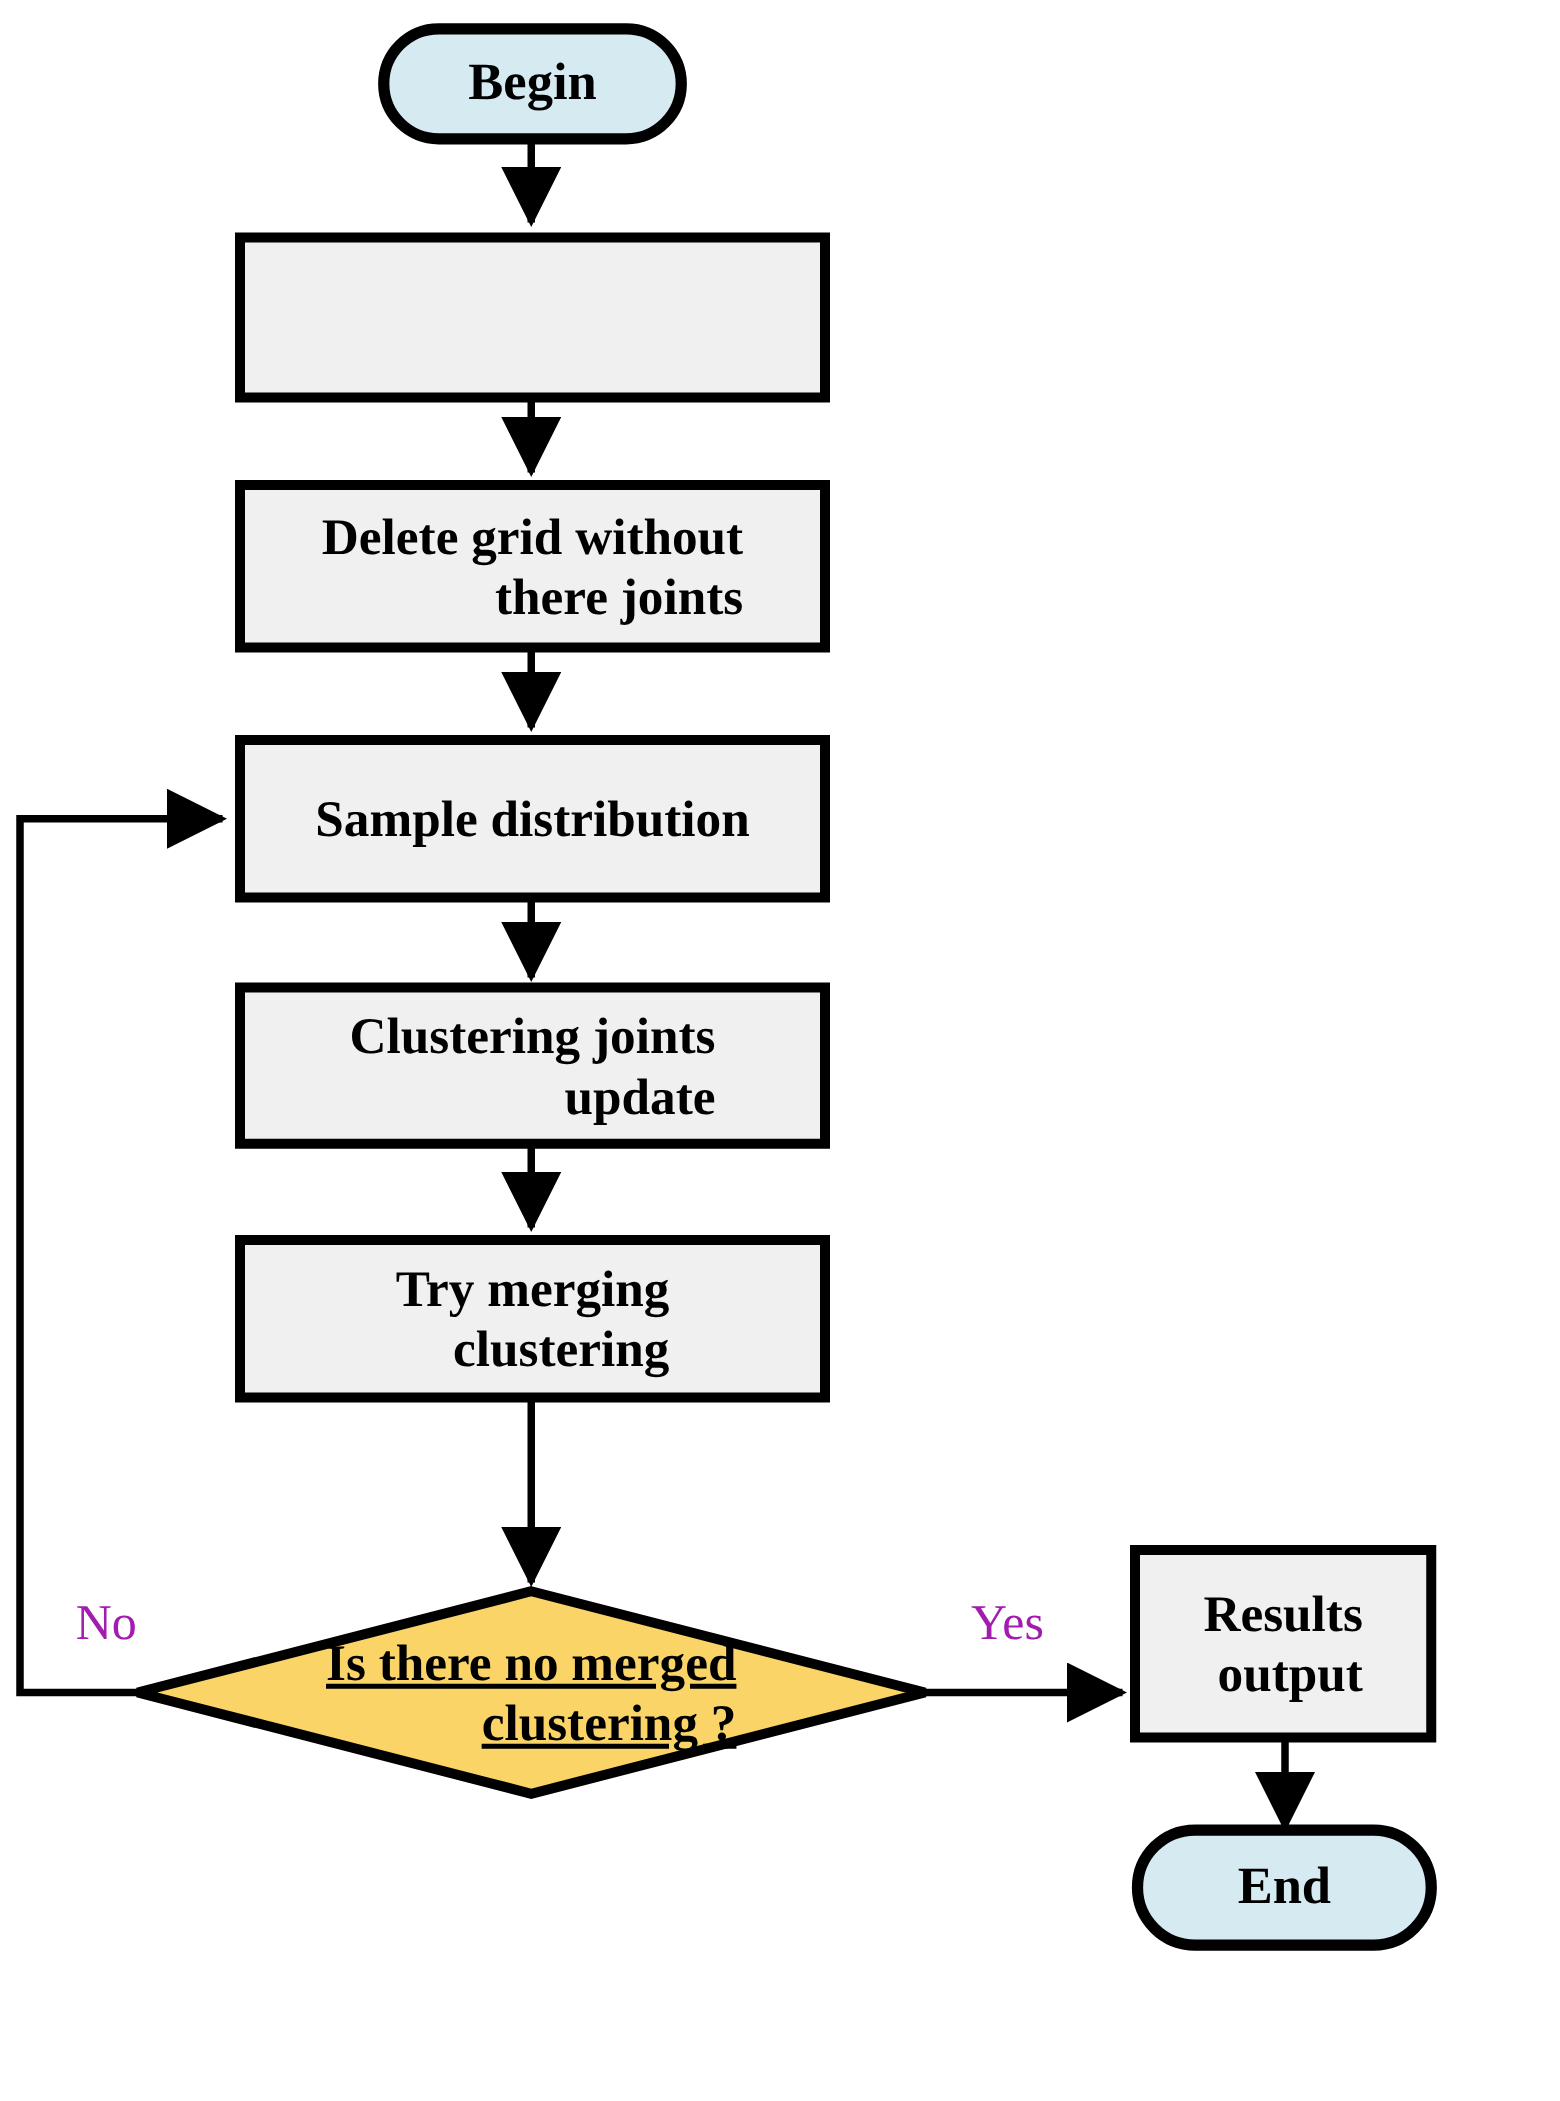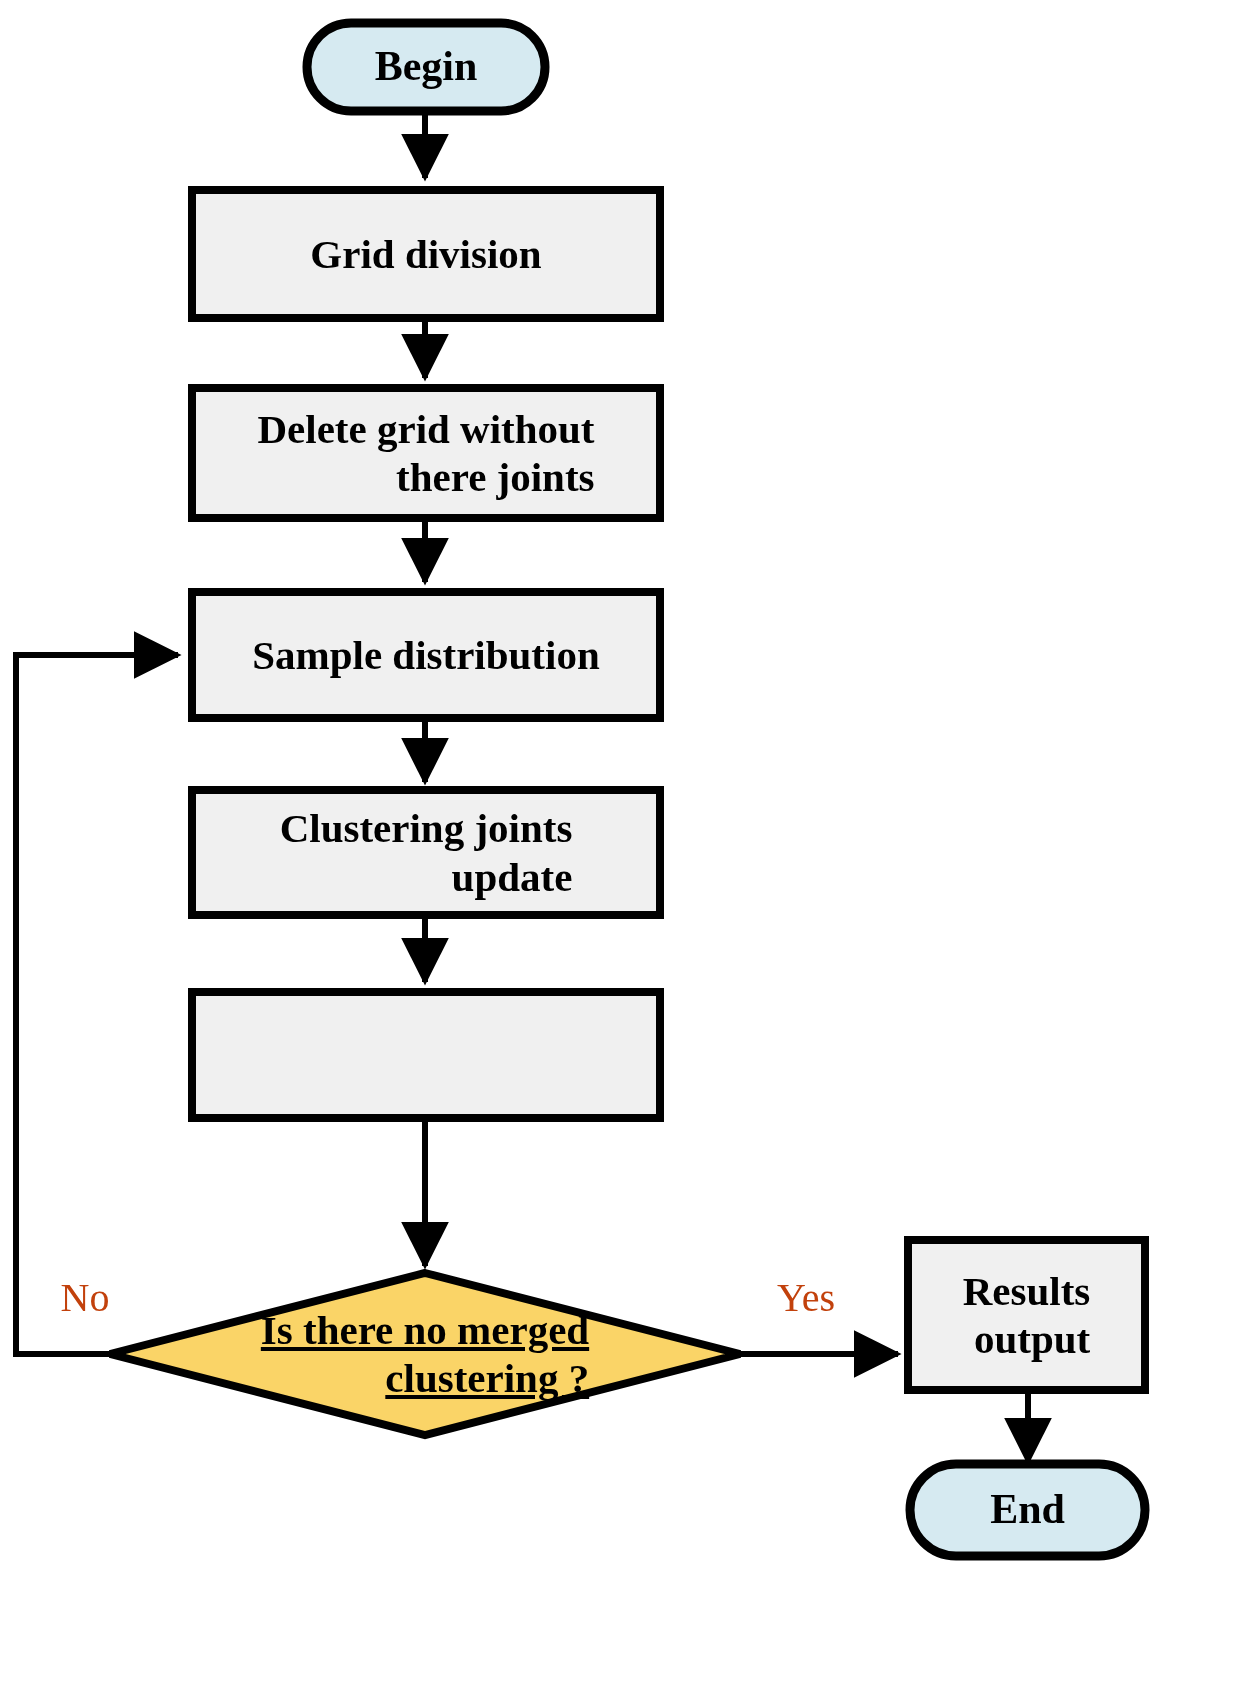--- a/index.html
+++ b/index.html
@@ -32,21 +32,21 @@
     text-align: right;
     font-weight: bold;
     color: #000000;
     line-height: 1.18;
     pointer-events: none;
     white-space: pre-line;
   }
   .edge-label {
     position: absolute;
     font-weight: normal;
-    color: #c2410c;
+    color: #a21caf;
     text-align: center;
     line-height: 1;
   }
   .terminal-text { font-size: 42px; }
   .process-text { font-size: 41px; }
   .decision-text { font-size: 41px; }
   .branch-text { font-size: 40px; }
 </style>
 </head>
 <body>
@@ -95,30 +95,31 @@
 
     <polygon points="425,1273 740,1354 425,1435 110,1354" fill="#fad467" stroke="#000000" stroke-width="8" stroke-linejoin="miter"></polygon>
 
     <rect x="908" y="1240" width="237" height="150" fill="#f0f0f0" stroke="#000000" stroke-width="8"></rect>
 
     <rect x="910" y="1464" width="235" height="92" rx="46" ry="46" fill="#d6eaf1" stroke="#000000" stroke-width="9"></rect>
   </svg>
 
   <div class="node-label terminal-text" style="left:307px; top:23px; width:238px; height:88px;">Begin</div>
 
-  <div class="node-label process-text" style="left:192px; top:190px; width:468px; height:128px;">Grid division</div>
 
   <div class="node-label process-text" style="left:192px; top:388px; width:468px; height:130px;">Delete grid without
 there joints</div>
 
   <div class="node-label process-text" style="left:192px; top:592px; width:468px; height:126px;">Sample distribution</div>
 
   <div class="node-label process-text" style="left:192px; top:790px; width:468px; height:125px;">Clustering joints
 update</div>
 
+  <div class="node-label process-text" style="left:192px; top:992px; width:468px; height:126px;">Try merging
+clustering</div>
 
   <div class="node-label decision-text" style="left:185px; top:1274px; width:480px; height:160px;text-decoration:underline;">Is there no merged
 clustering ?</div>
 
   <div class="node-label process-text" style="left:908px; top:1240px; width:237px; height:150px;">Results
 output</div>
 
   <div class="node-label terminal-text" style="left:910px; top:1464px; width:235px; height:92px;">End</div>
 
   <div class="edge-label branch-text" style="left:40px; top:1278px; width:90px;">No</div>

